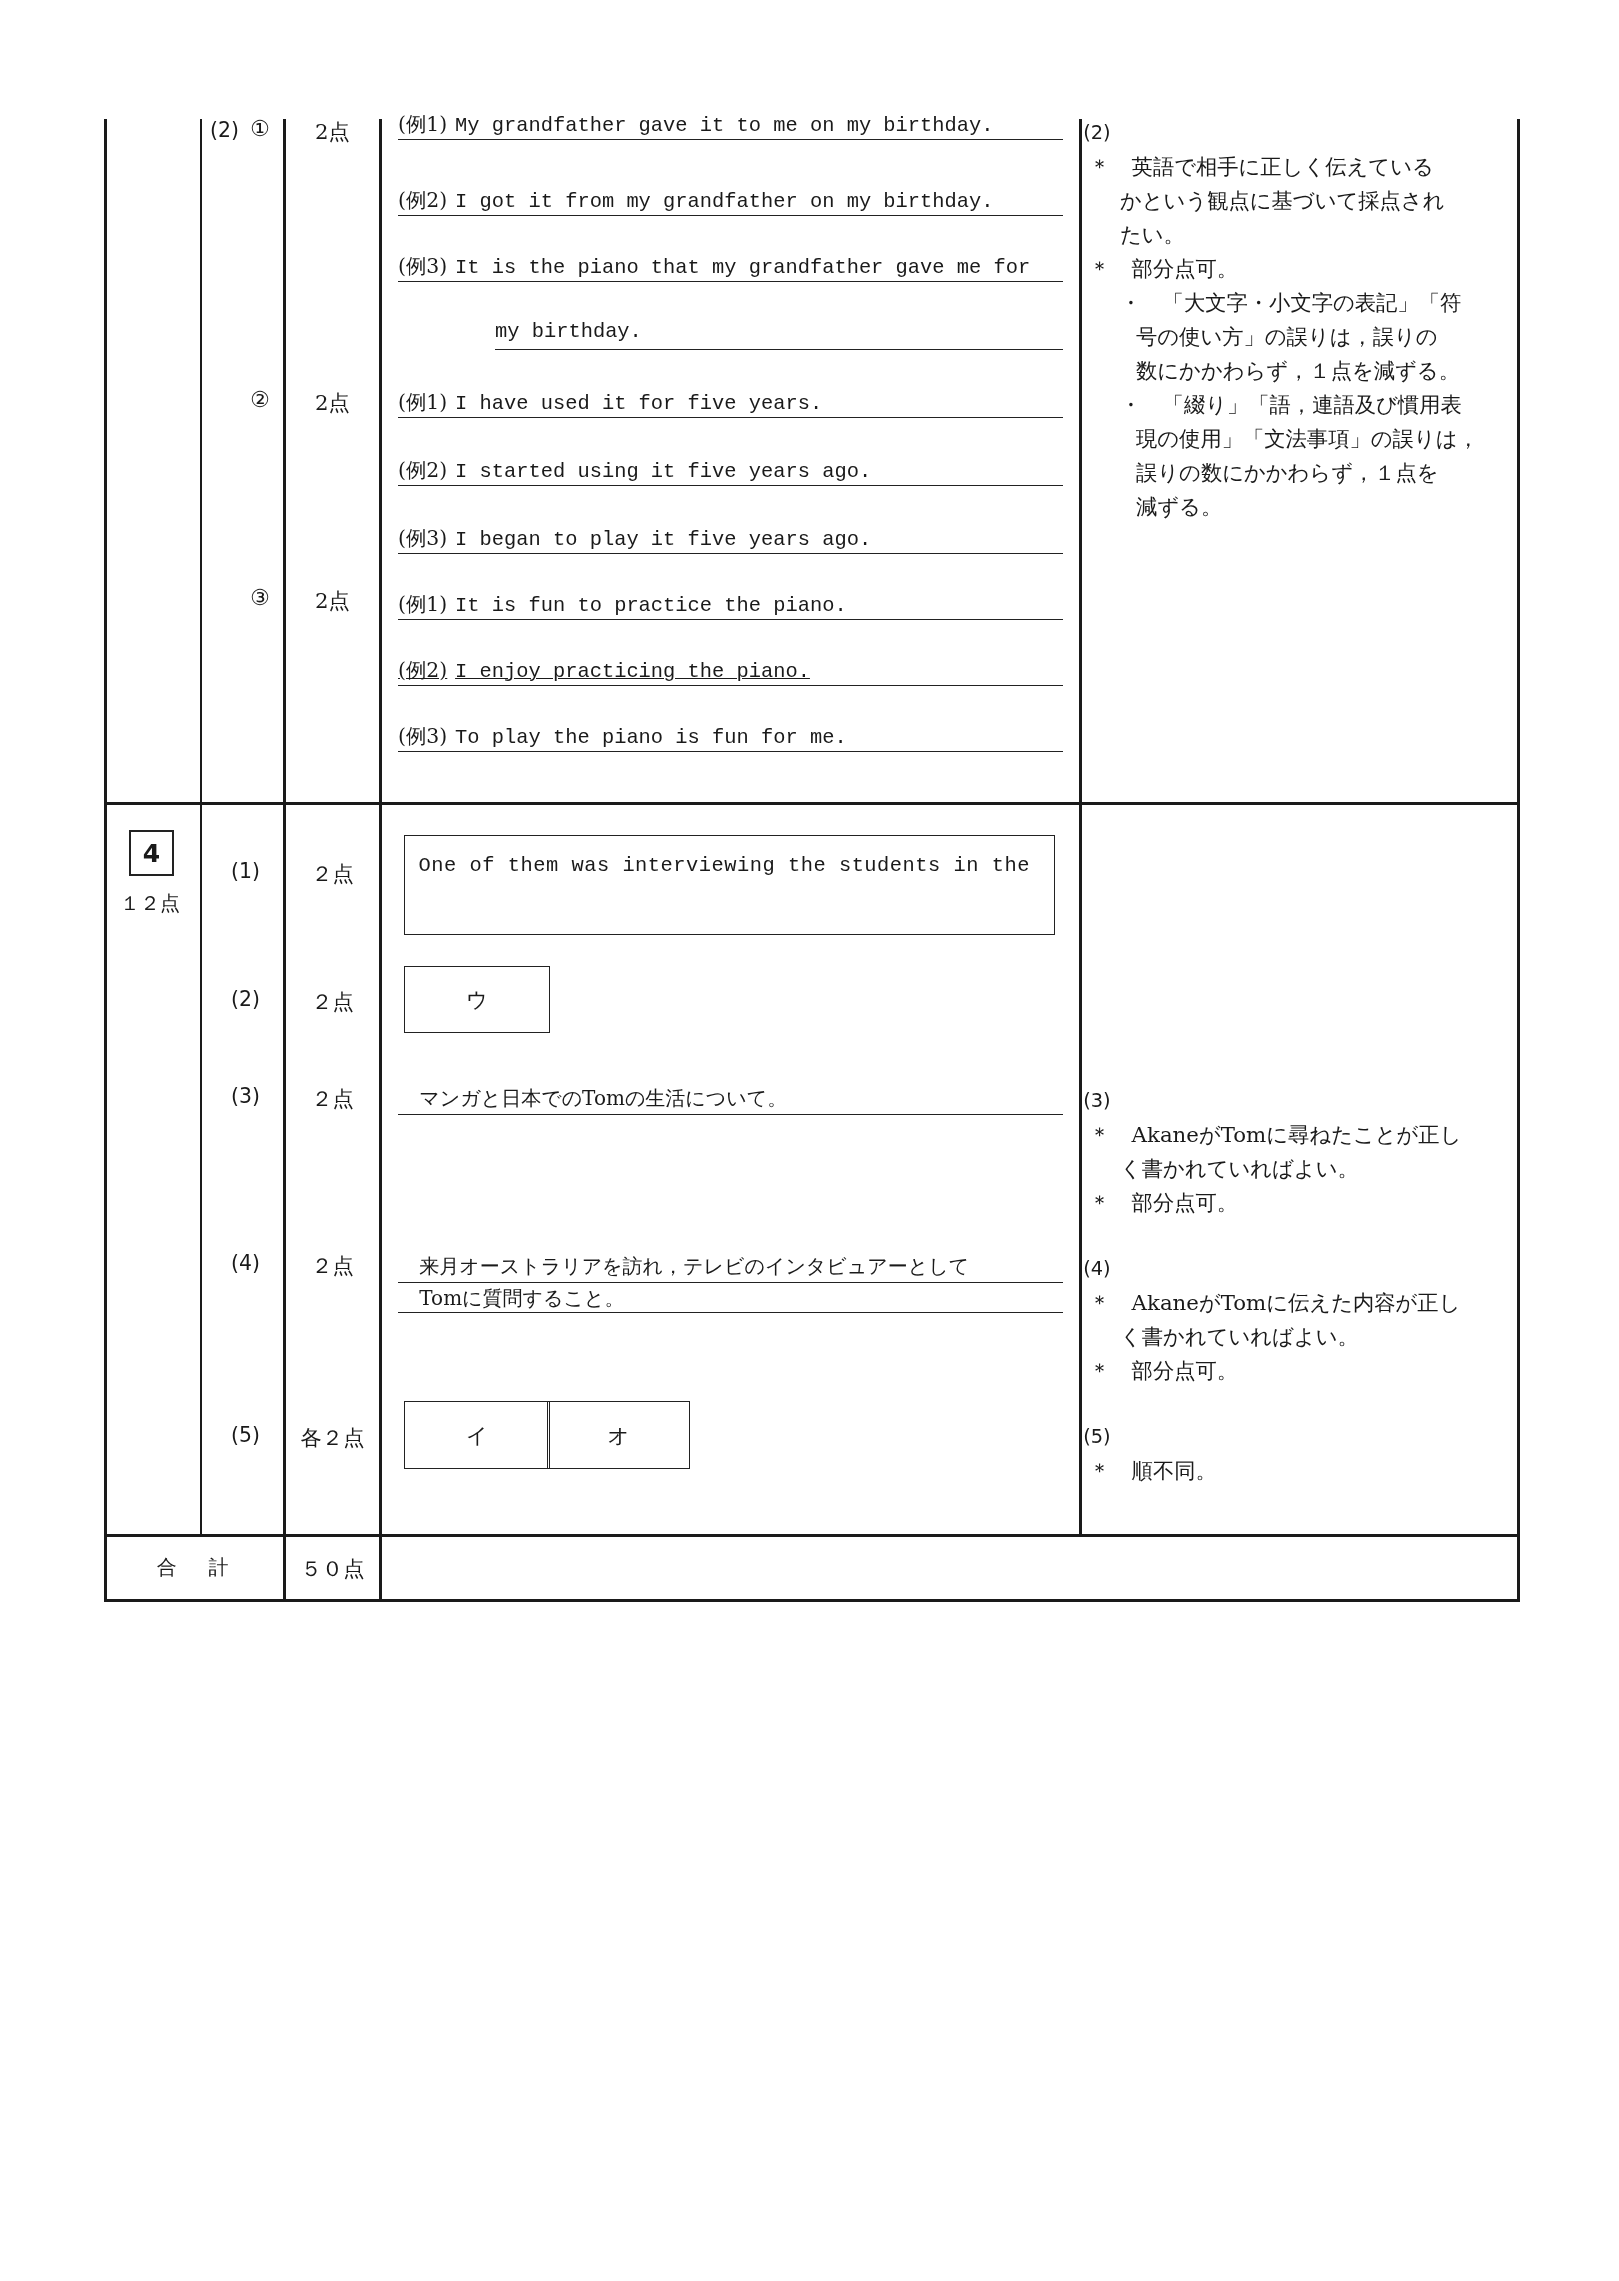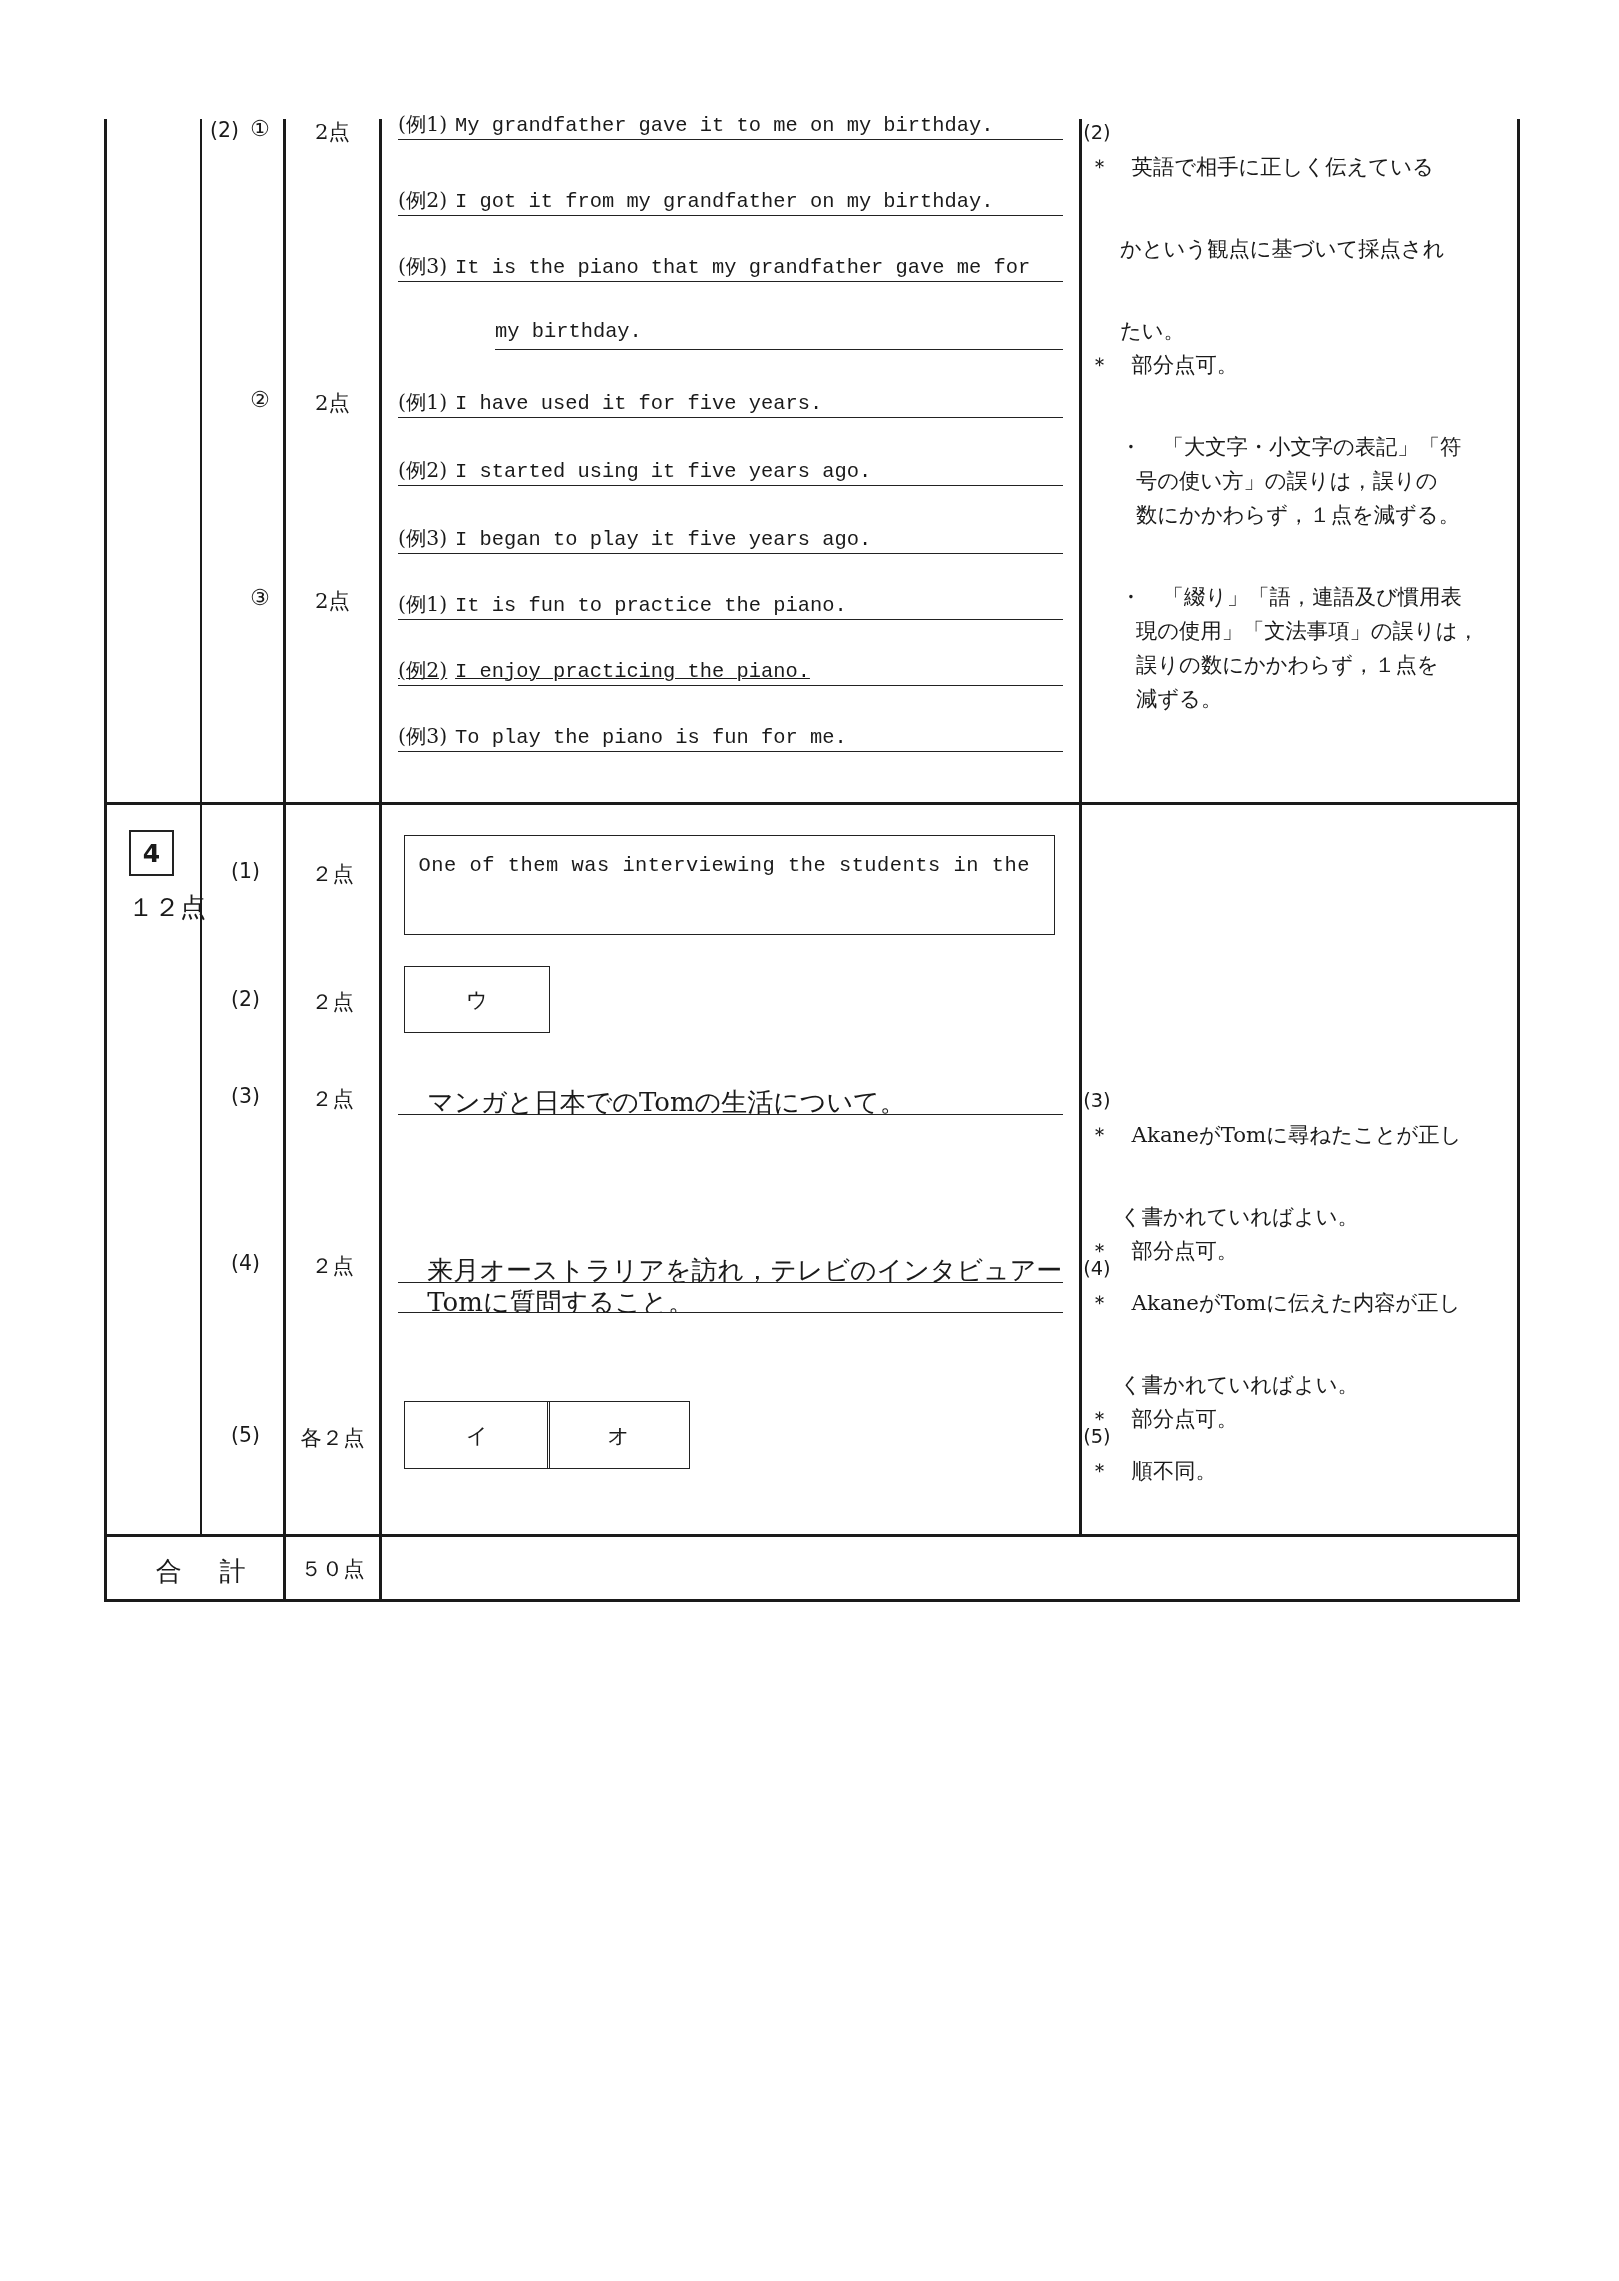--- a/index.html
+++ b/index.html
@@ -1,31 +1,31 @@
 <!DOCTYPE html>
 <html><head>
 <meta charset="utf-8">
 <style>
   html, body { margin: 0; padding: 0; background: #ffffff; }
   body { width: 1620px; height: 2281px; position: relative; overflow: hidden;
          font-family: "DejaVu Serif", "Liberation Serif", serif; color: #1a1a1a; }
   .abs { position: absolute; }
   .vline { position: absolute; background: #1a1a1a; width: 2.9px; }
   .hline { position: absolute; background: #1a1a1a; height: 2.9px; }
-  .jp { font-family: "DejaVu Serif", "Liberation Serif", serif; font-size: 26px; margin-left: 8px; }
+  .jp { font-family: "DejaVu Serif", "Liberation Serif", serif; font-size: 20px; }
   .mono { font-family: "Liberation Mono", "DejaVu Sans Mono", monospace; font-size: 20.4px; letter-spacing: 0.5px; }
   .ans { position: absolute; left: 398px; width: 665px; height: 29px; border-bottom: 1.9px solid #222;
          white-space: nowrap; overflow: hidden; }
   .ans .lbl { font-family: "DejaVu Serif", serif; font-size: 20.4px; margin-right: 7.8px; }
   .ans .txt { font-family: "Liberation Mono", "DejaVu Sans Mono", monospace; font-size: 20.4px; }
   .qlabel { position: absolute; font-family: "DejaVu Sans", sans-serif; font-size: 20.4px; }
   .pts { position: absolute; font-size: 21.3px; width: 95px; text-align: center; font-family: "DejaVu Serif", serif; }
   .note { position: absolute; left: 1089px; width: 417px; font-size: 21.3px; line-height: 34px; font-family: "DejaVu Serif", serif; }
   .note .row { white-space: nowrap; }
-  .note .indent1 { padding-left: 31px; margin-top: 48px; }
+  .note .indent1 { padding-left: 31px; }
   .note .indent2 { padding-left: 47px; }
   .box { position: absolute; border: 1.9px solid #222; box-sizing: border-box; }
   .choice { position: absolute; border: 1.9px solid #222; box-sizing: border-box; display: flex;
             align-items: center; justify-content: center; font-size: 21.3px; }
   .secbox { position: absolute; border: 2.9px solid #222; box-sizing: border-box; display: flex;
             align-items: center; justify-content: center; font-family: "DejaVu Sans", sans-serif;
             font-weight: bold; font-size: 25px; }
 </style>
 </head>
 <body>

